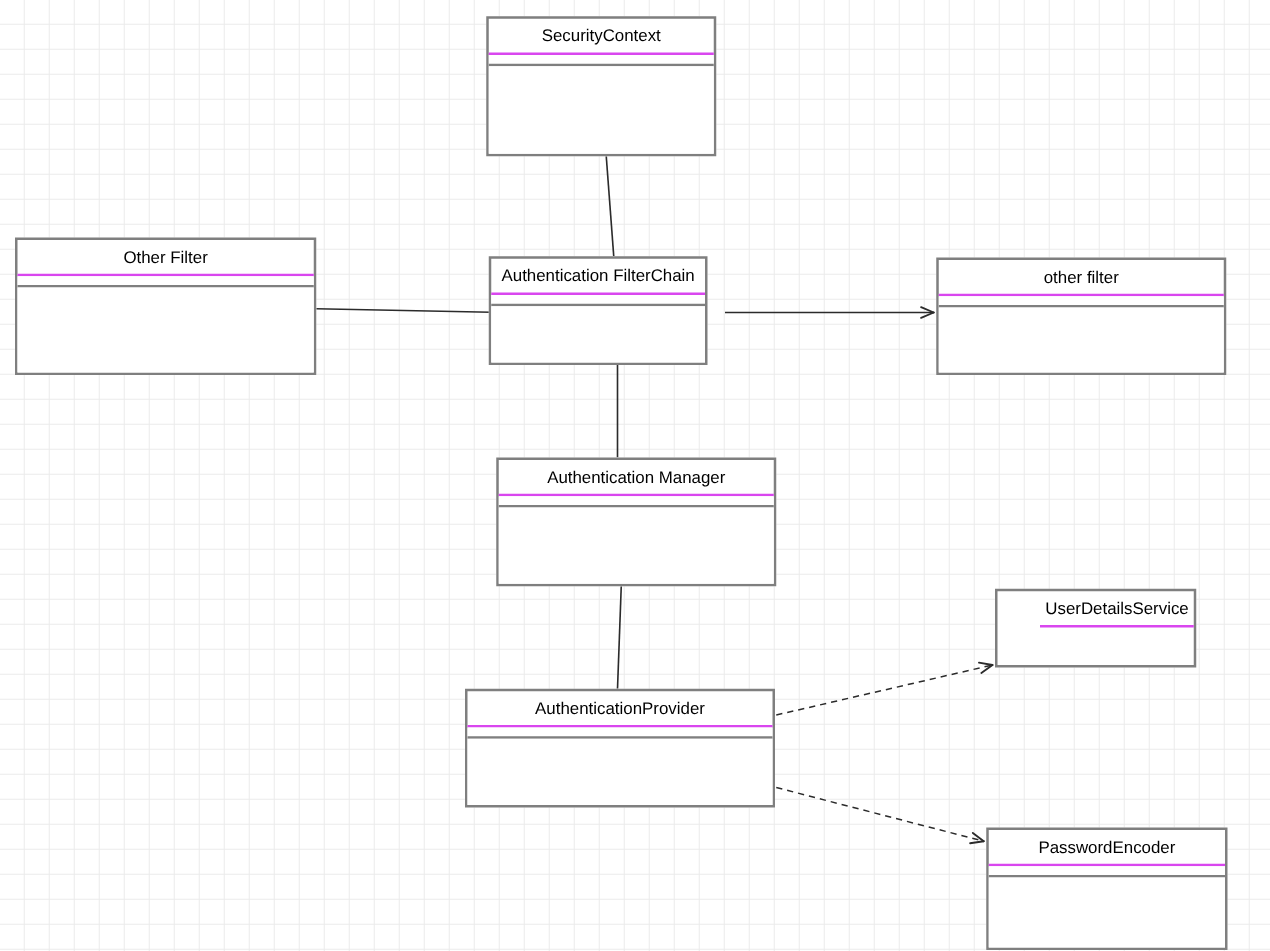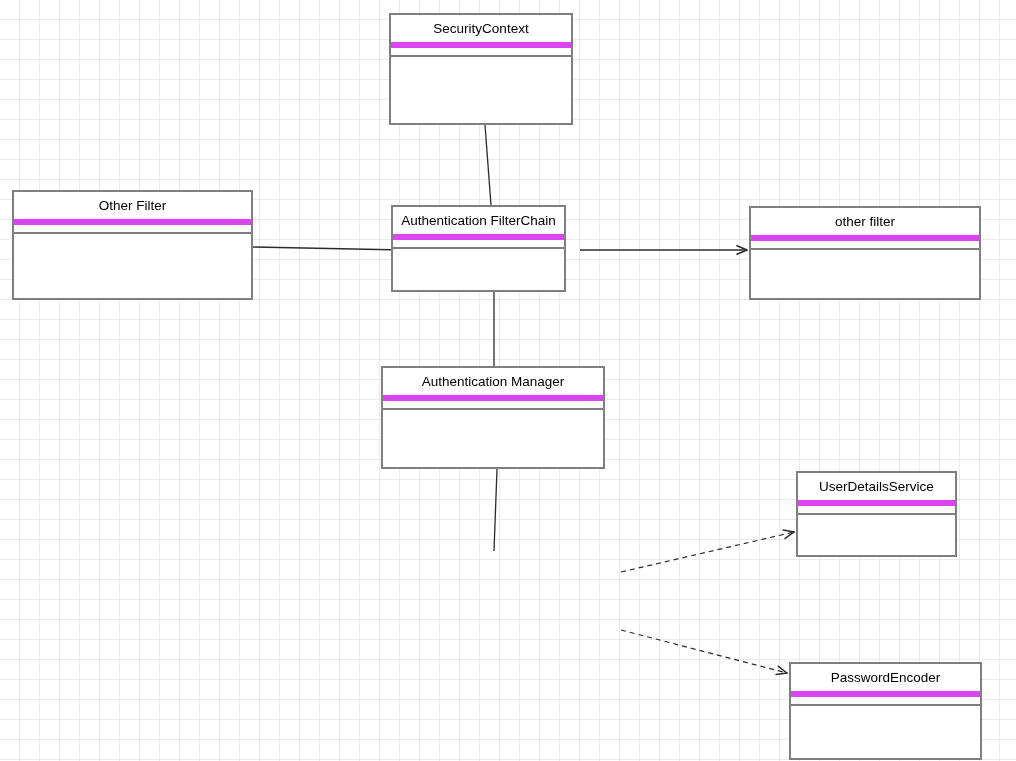--- a/index.html
+++ b/index.html
@@ -38,21 +38,21 @@
     flex-direction: column;
     z-index: 2;
   }
   .uml-title {
     box-sizing: border-box;
     text-align: center;
     color: #000000;
     font-size: 13.5px;
     line-height: 1;
     padding: 7px 4px 6px 4px;
-    border-bottom: 6px solid #d946ef;
+    border-bottom: 2px solid #d946ef;
     white-space: nowrap;
     overflow: hidden;
   }
   .uml-attrs {
     box-sizing: border-box;
     height: 9px;
     flex: 0 0 auto;
     border-bottom: 2px solid #7f7f7f;
     background: #ffffff;
   }
@@ -124,32 +124,37 @@
     <div class="uml-attrs"></div>
     <div class="uml-ops"></div>
   </div>
 
   <div class="uml-class" style="left: 749px; top: 206px; width: 232px; height: 94px;">
     <div class="uml-title">other filter</div>
     <div class="uml-attrs"></div>
     <div class="uml-ops"></div>
   </div>
 
-  <div class="uml-class" style="left: 381px; top: 366px; width: 224px; height: 103px;">
+  <div class="uml-class" style="left: 397px; top: 366px; width: 224px; height: 103px;">
     <div class="uml-title">Authentication Manager</div>
     <div class="uml-attrs"></div>
     <div class="uml-ops"></div>
   </div>
 
-  <div class="uml-class" style="left: 796px; top: 471px; width: 161px; height: 86px;">
+  <div class="uml-class" style="left: 796px; top: 471px; width: 161px; height: 63px; align-items: flex-end;">
     <div class="uml-title">UserDetailsService</div>
     <div class="uml-attrs"></div>
     <div class="uml-ops"></div>
   </div>
 
+  <div class="uml-class" style="left: 372px; top: 551px; width: 248px; height: 95px;">
+    <div class="uml-title">AuthenticationProvider</div>
+    <div class="uml-attrs"></div>
+    <div class="uml-ops"></div>
+  </div>
 
   <div class="uml-class" style="left: 789px; top: 662px; width: 193px; height: 98px;">
     <div class="uml-title">PasswordEncoder</div>
     <div class="uml-attrs"></div>
     <div class="uml-ops"></div>
   </div>
 
 </div>
 
 </body></html>

